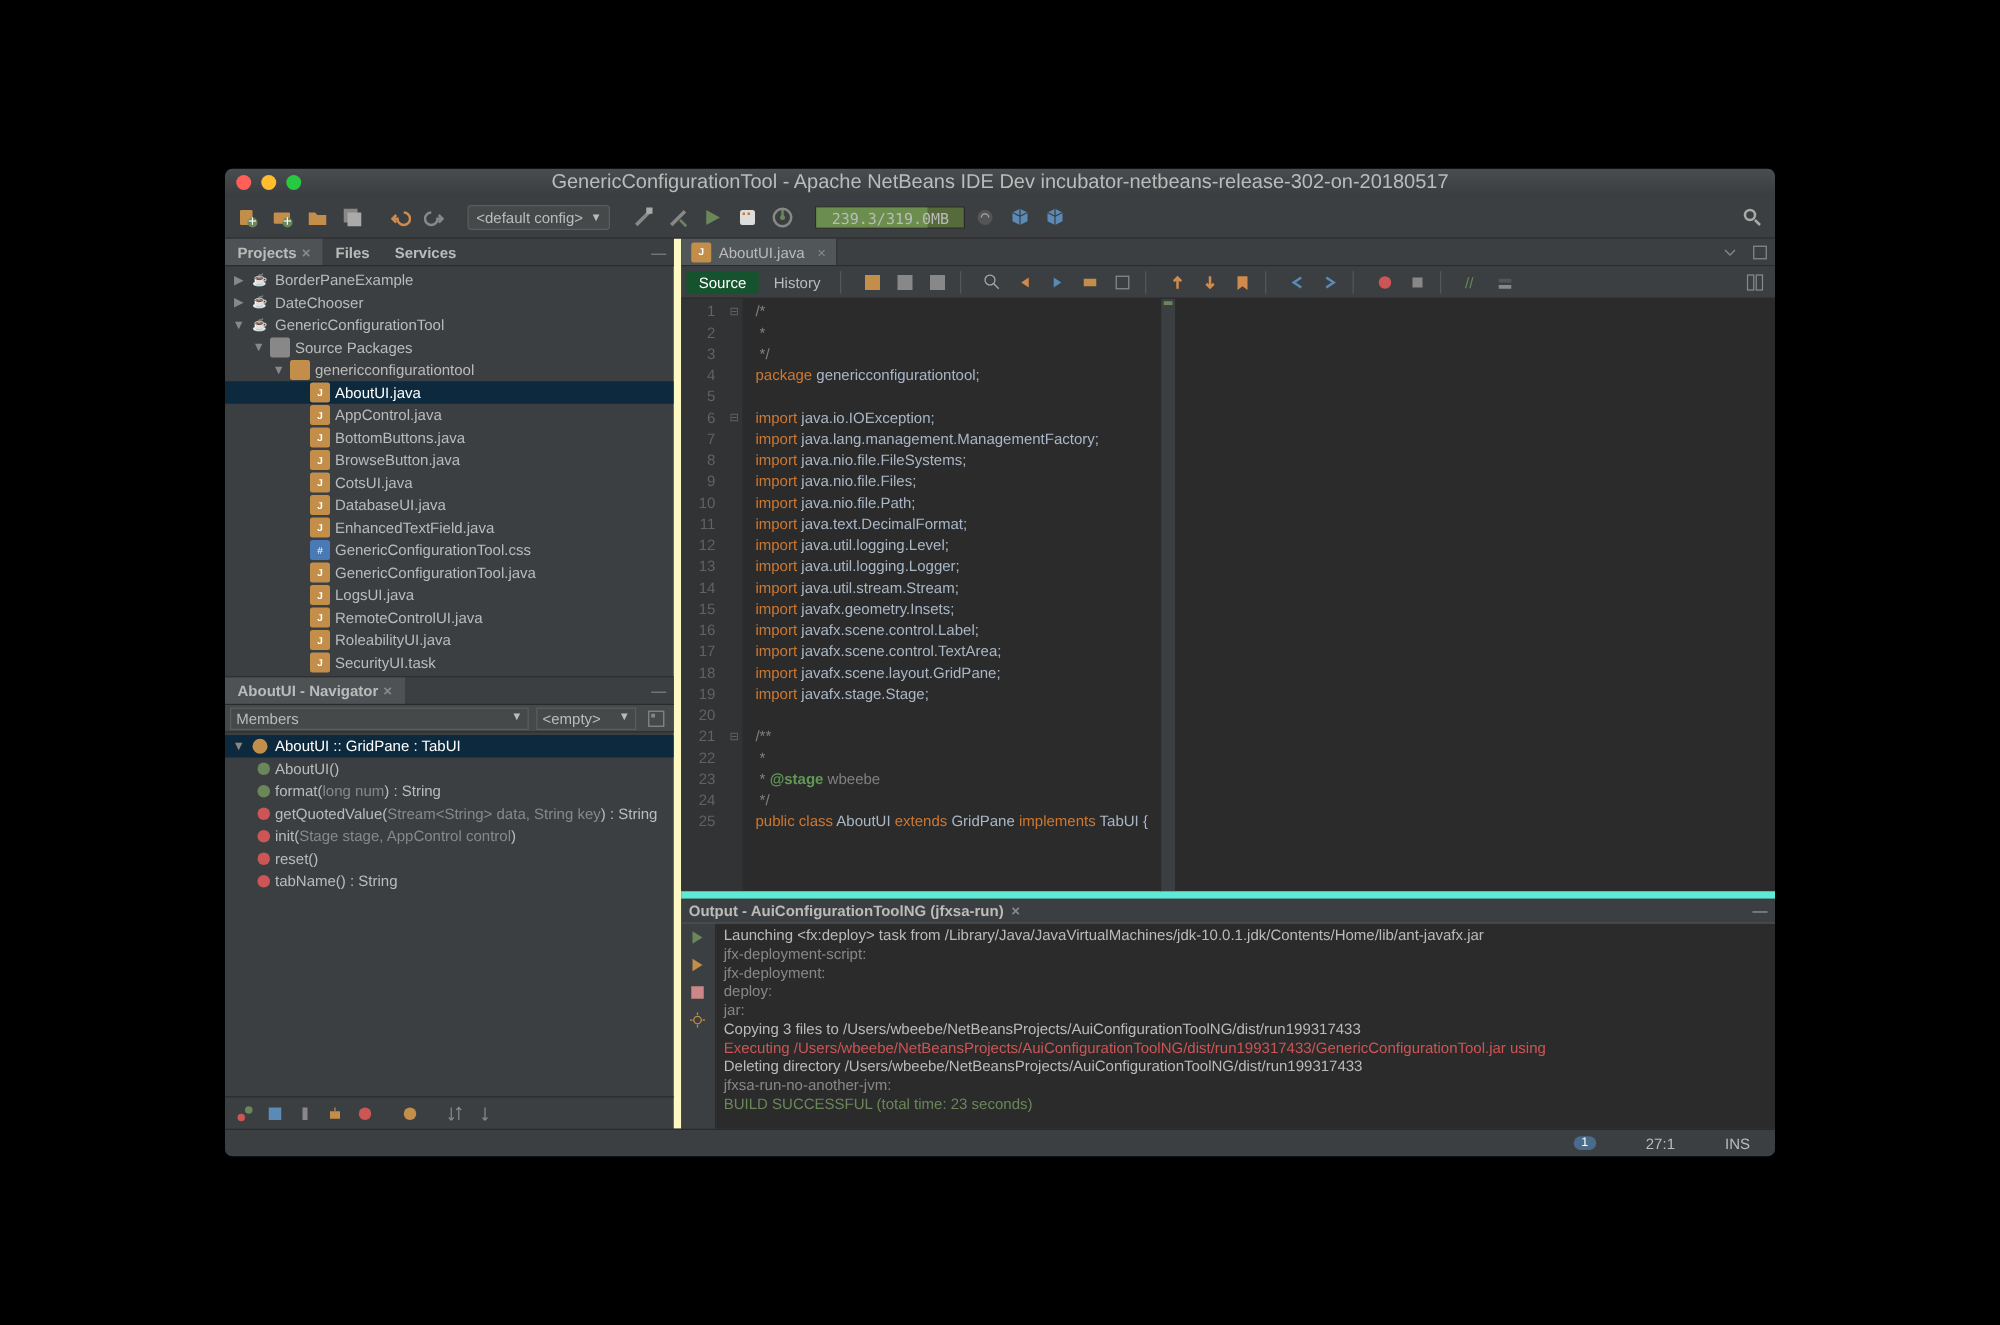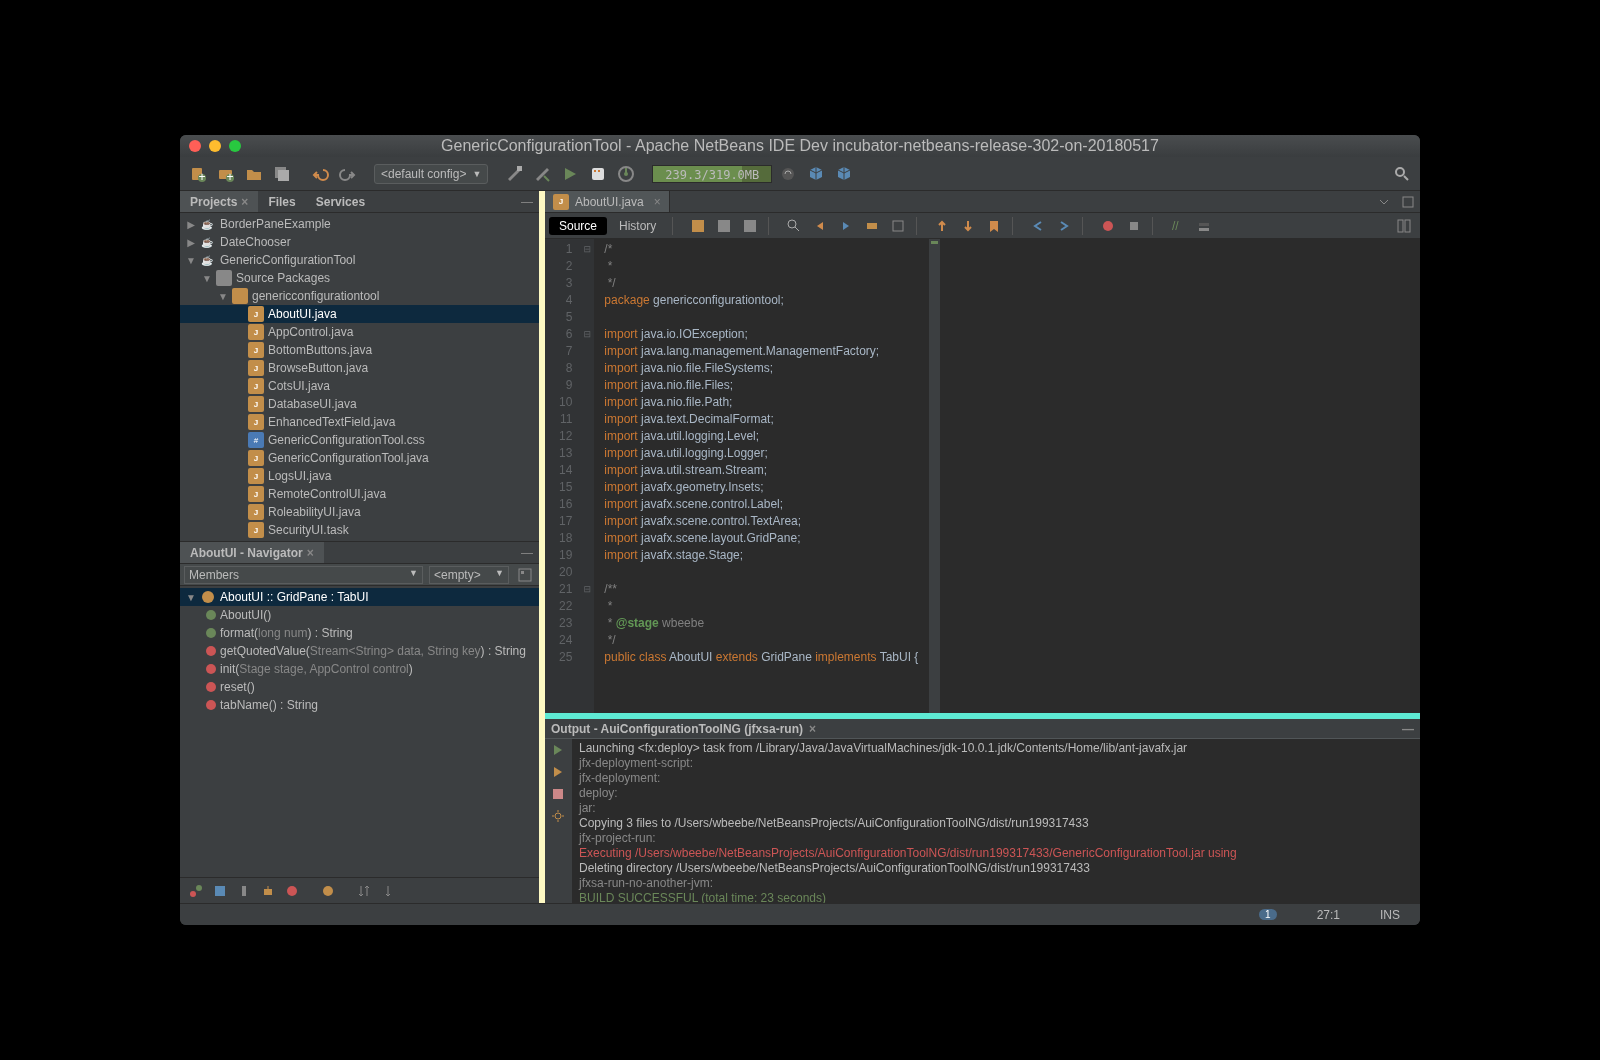--- a/index.html
+++ b/index.html
@@ -48,21 +48,21 @@
 .dot-r { background: #cc5555; }
 .m-sig { color: #888; }
 .nav-bottom { height: 26px; border-top: 1px solid #2b2b2b; display: flex; align-items: center; gap: 4px; padding: 0 6px; }
 .nb-btn { width: 20px; height: 20px; display: flex; align-items: center; justify-content: center; cursor: pointer; }
 .right-col { flex: 1; display: flex; flex-direction: column; min-width: 0; }
 .ed-tabs { height: 22px; background: #3c3f41; display: flex; align-items: center; border-bottom: 1px solid #2b2b2b; }
 .ed-tab { background: #515658; padding: 0 8px; height: 100%; display: flex; align-items: center; gap: 6px; color: #bbb; border-right: 1px solid #2b2b2b; cursor: pointer; }
 .ed-toolbar { height: 26px; background: #3c3f41; display: flex; align-items: center; padding: 0 4px; gap: 2px; border-bottom: 1px solid #2b2b2b; }
 .et-btn { width: 24px; height: 22px; display: flex; align-items: center; justify-content: center; cursor: pointer; }
 .et-pill { padding: 2px 10px; color: #bbb; border-radius: 3px; cursor: pointer; }
-.et-pill.active { background: #000000; color: #fff; }
+.et-pill.active { background: #14532d; color: #fff; }
 .editor { flex: 1; display: flex; background: #2b2b2b; font-family: Menlo, monospace; font-size: 12px; overflow: auto; min-height: 0; }
 .gutter { background: #313335; color: #606366; text-align: right; padding: 2px 8px 2px 14px; user-select: none; }
 .gutter div { height: 17px; line-height: 17px; }
 .fold-col { width: 14px; background: #313335; color: #606366; padding-top: 2px; }
 .fold-col div { height: 17px; line-height: 17px; text-align: center; font-size: 9px; }
 .code { padding: 2px 10px; color: #a9b7c6; }
 .code div { height: 17px; line-height: 17px; white-space: pre; }
 .kw { color: #cc7832; }
 .cm { color: #808080; }
 .tag { color: #629755; font-weight: bold; }
@@ -664,21 +664,20 @@
                 </svg>
               </div>
           </div>
           <div class="out-text" id="out-text">
               <div class="out-white">Launching &lt;fx:deploy&gt; task from /Library/Java/JavaVirtualMachines/jdk-10.0.1.jdk/Contents/Home/lib/ant-javafx.jar</div>
               <div class="out-gray">jfx-deployment-script:</div>
               <div class="out-gray">jfx-deployment:</div>
               <div class="out-gray">deploy:</div>
               <div class="out-gray">jar:</div>
               <div class="out-white">Copying 3 files to /Users/wbeebe/NetBeansProjects/AuiConfigurationToolNG/dist/run199317433</div>
-              <div class="out-gray">jfx-project-run:</div>
               <div class="out-red">Executing /Users/wbeebe/NetBeansProjects/AuiConfigurationToolNG/dist/run199317433/GenericConfigurationTool.jar using</div>
               <div class="out-white">Deleting directory /Users/wbeebe/NetBeansProjects/AuiConfigurationToolNG/dist/run199317433</div>
               <div class="out-gray">jfxsa-run-no-another-jvm:</div>
               <div class="out-green">BUILD SUCCESSFUL (total time: 23 seconds)</div>
             </div>
         </div>
       </div>
     </div>
   </div>
 

